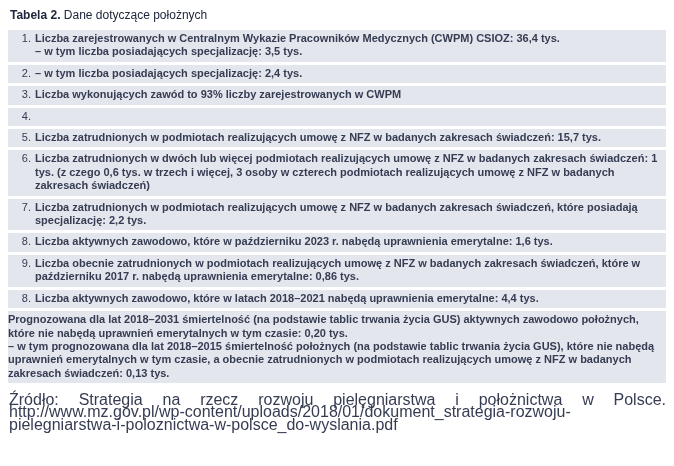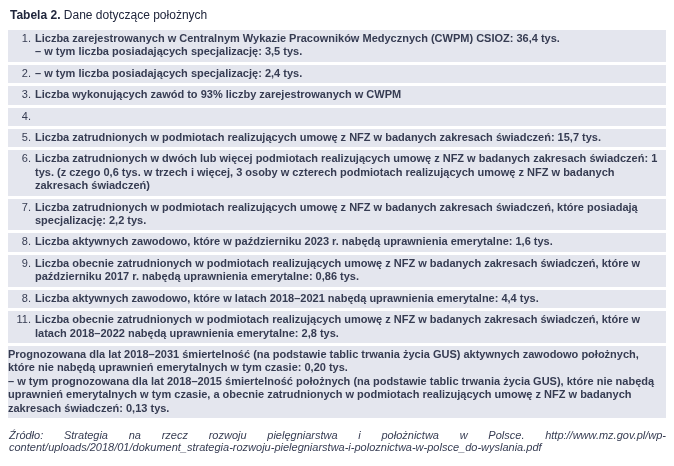--- a/index.html
+++ b/index.html
@@ -33,22 +33,21 @@
   }
   .num{
     flex:0 0 27px;width:27px;
     text-align:right;
     padding-right:4px;
   }
   .content{flex:1;min-width:0;font-weight:bold;}
   .main,.sub{text-align:left;}
   .source{
     margin:11px 0 0 1px;
-    font-style:italic;
-    font-size:11px;line-height:12.2px;
+    font-size:16px;line-height:12.2px;
     text-align:justify;
     color:var(--text);
     word-break:break-word;
   }
 </style>
 </head>
 <body>
 
 <div class="page">
 
@@ -120,26 +119,20 @@
       </div>
     </div>
 
     <div class="row">
       <div class="num">8.</div>
       <div class="content">
         <div class="main">Liczba aktywnych zawodowo, które w latach 2018–2021 nabędą uprawnienia emerytalne: 4,4 tys.</div>
       </div>
     </div>
 
-    <div class="row">
-      <div class="num">11.</div>
-      <div class="content">
-        <div class="main">Liczba obecnie zatrudnionych w podmiotach realizujących umowę z NFZ w badanych zakresach świadczeń, które w latach 2018–2022 nabędą uprawnienia emerytalne: 2,8 tys.</div>
-      </div>
-    </div>
 
     <div class="row">
       <div class="content">
         <div class="main">Prognozowana dla lat 2018–2031 śmiertelność (na podstawie tablic trwania życia GUS) aktywnych zawodowo położnych, które nie nabędą uprawnień emerytalnych w tym czasie: 0,20 tys.</div>
         <div class="sub">– w tym prognozowana dla lat 2018–2015 śmiertelność położnych (na podstawie tablic trwania życia GUS), które nie nabędą uprawnień emerytalnych w tym czasie, a obecnie zatrudnionych w podmiotach realizujących umowę z NFZ w badanych zakresach świadczeń: 0,13 tys.</div>
       </div>
     </div>
 
   </div>
 

